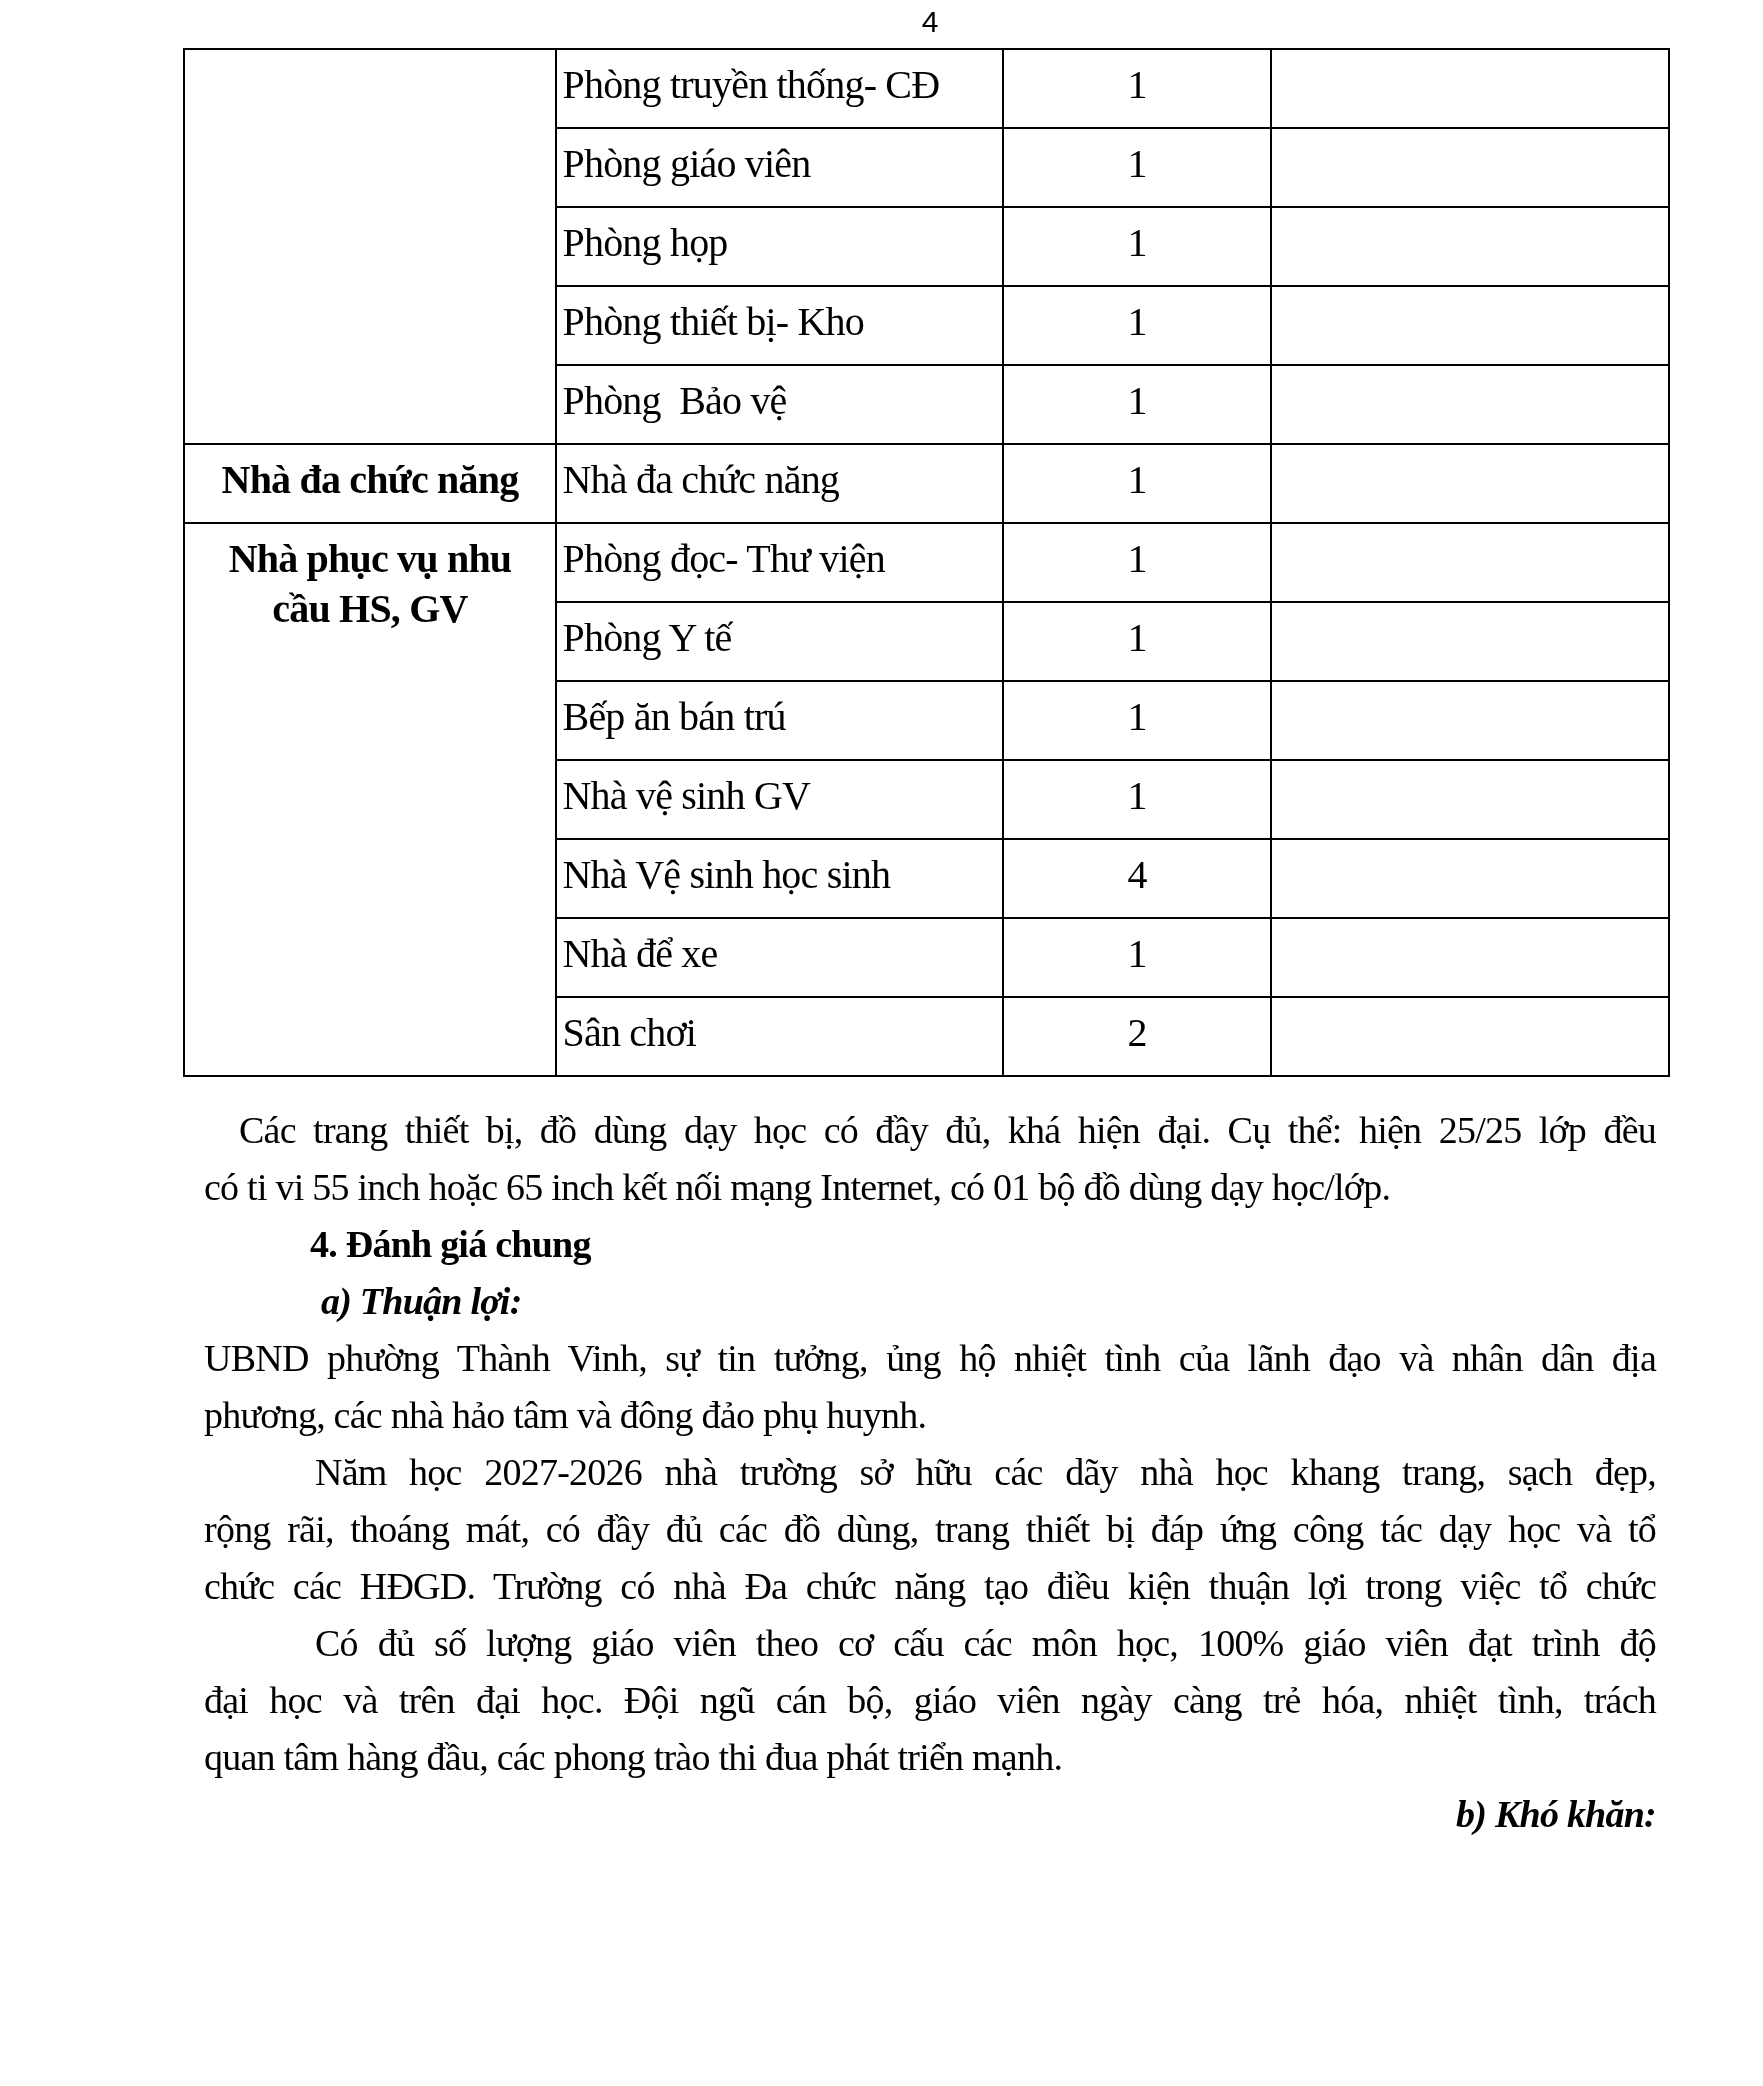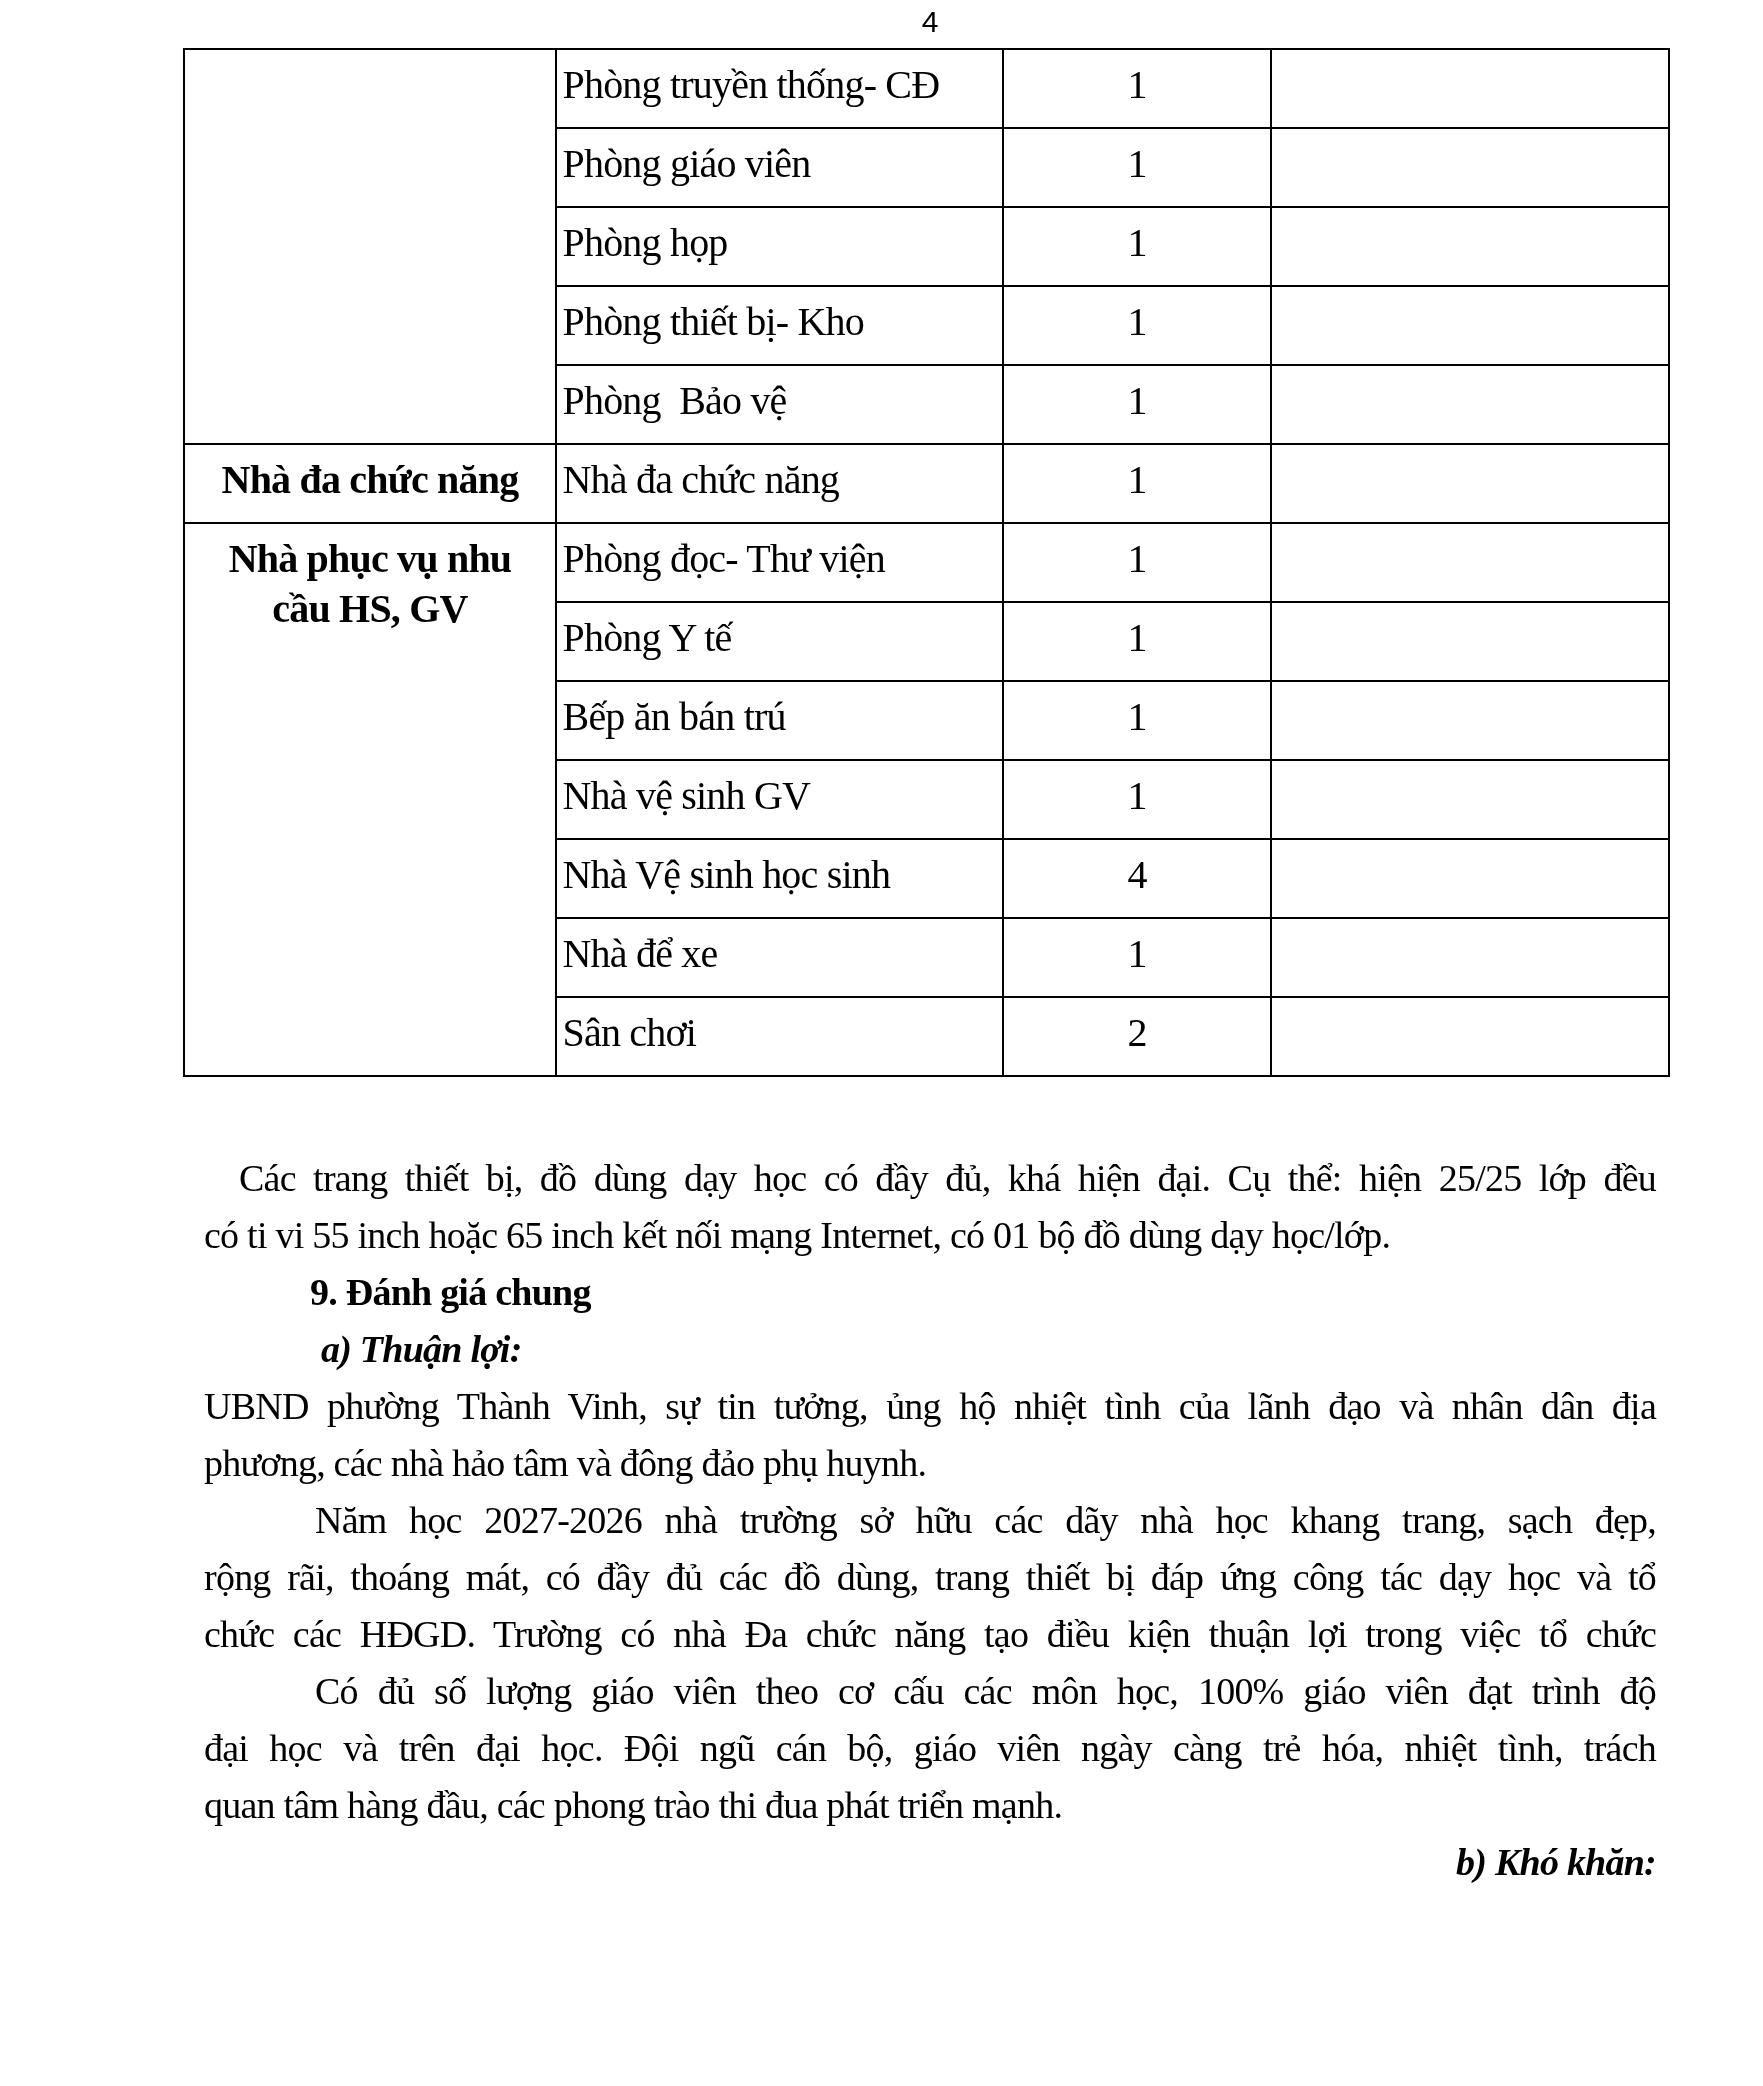--- a/index.html
+++ b/index.html
@@ -158,23 +158,23 @@
       </tr>
       <tr>
         <td class="name-cell">Sân chơi</td>
         <td class="qty-cell">2</td>
         <td class="note-cell"></td>
       </tr>
     </tbody>
   </table>
 
   <div id="text-block">
-      <div class="tline just" style="padding-left: 35px; margin-top: 48px;">Các trang thiết bị, đồ dùng dạy học có đầy đủ, khá hiện đại. Cụ thể: hiện 25/25 lớp đều</div>
+      <div class="tline just" style="padding-left: 35px;">Các trang thiết bị, đồ dùng dạy học có đầy đủ, khá hiện đại. Cụ thể: hiện 25/25 lớp đều</div>
       <div class="tline">có ti vi 55 inch hoặc 65 inch kết nối mạng Internet, có 01 bộ đồ dùng dạy học/lớp.</div>
-      <div class="tline style-bold" style="padding-left: 106px;">9. Đánh giá chung</div>
+      <div class="tline style-bold" style="padding-left: 106px;">4. Đánh giá chung</div>
       <div class="tline style-bolditalic" style="padding-left: 117px;">a) Thuận lợi:</div>
       <div class="tline just">UBND phường Thành Vinh, sự tin tưởng, ủng hộ nhiệt tình của lãnh đạo và nhân dân địa</div>
       <div class="tline">phương, các nhà hảo tâm và đông đảo phụ huynh.</div>
       <div class="tline just" style="padding-left: 111px;">Năm học 2027-2026 nhà trường sở hữu các dãy nhà học khang trang, sạch đẹp,</div>
       <div class="tline just">rộng rãi, thoáng mát, có đầy đủ các đồ dùng, trang thiết bị đáp ứng công tác dạy học và tổ</div>
       <div class="tline just">chức các HĐGD. Trường có nhà Đa chức năng tạo điều kiện thuận lợi trong việc tổ chức</div>
       <div class="tline just" style="padding-left: 111px;">Có đủ số lượng giáo viên theo cơ cấu các môn học, 100% giáo viên đạt trình độ</div>
       <div class="tline just">đại học và trên đại học. Đội ngũ cán bộ, giáo viên ngày càng trẻ hóa, nhiệt tình, trách</div>
       <div class="tline">quan tâm hàng đầu, các phong trào thi đua phát triển mạnh.</div>
       <div class="tline style-bolditalic" style="padding-left: 111px; text-align: right;">b) Khó khăn:</div>

